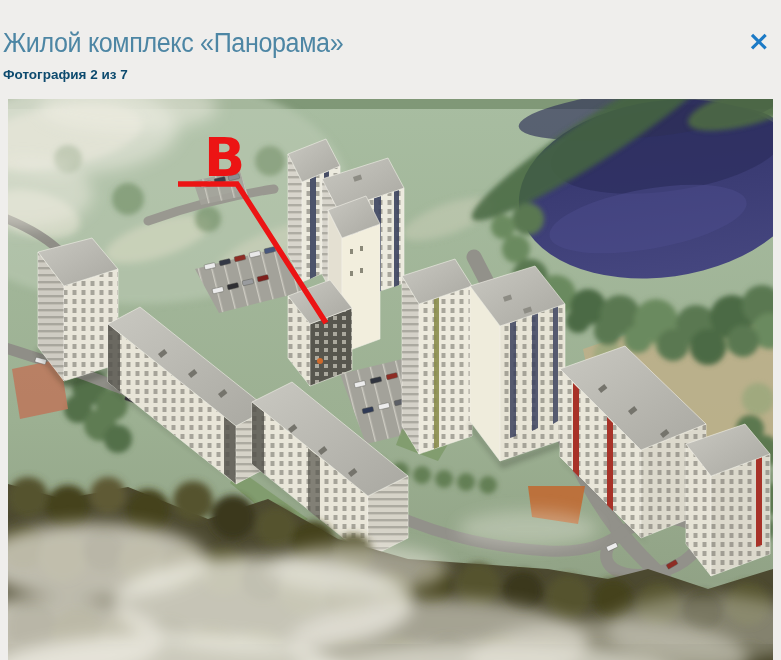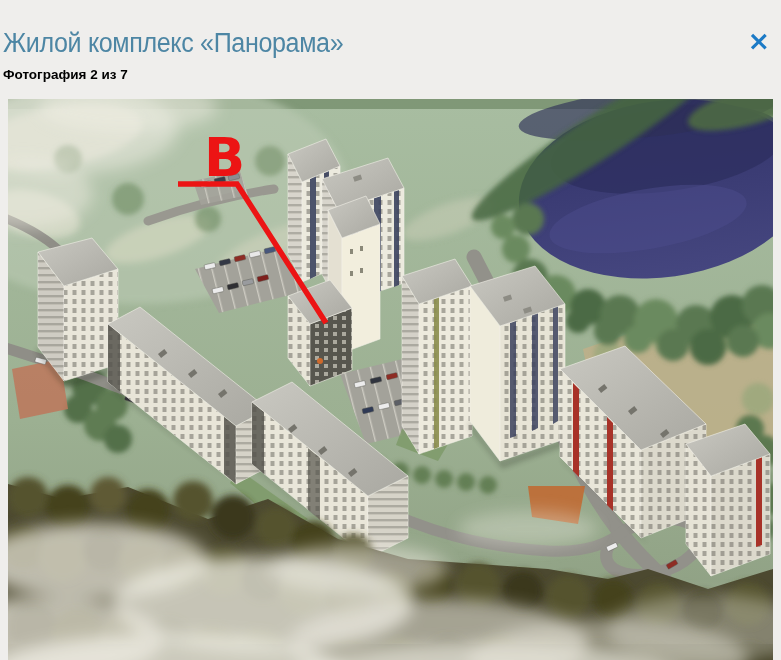--- a/index.html
+++ b/index.html
@@ -1,20 +1,20 @@
 <!DOCTYPE html>
 <html><head>
 <meta charset="utf-8">
 <style>
   html,body{margin:0;padding:0;background:#efeeec;}
   body{width:781px;height:660px;overflow:hidden;font-family:"Liberation Sans",sans-serif;}
   .stage{position:relative;width:781px;height:660px;background:#efeeec;margin-top:25px;}
   .title{position:absolute;left:3px;top:3px;font-size:27px;font-weight:400;color:#4d86a4;
          letter-spacing:-0.4px;transform:scaleX(.93);transform-origin:left top;white-space:nowrap;}
-  .counter{position:absolute;left:3px;top:42px;font-size:13.5px;font-weight:bold;color:#000000;}
+  .counter{position:absolute;left:3px;top:42px;font-size:13.5px;font-weight:bold;color:#0c4a6e;}
   .close-btn{position:absolute;right:7px;top:0;background:none;border:none;padding:2px 4px;
          font-size:27px;line-height:1;font-weight:600;color:#1b7ac6;cursor:pointer;
          font-family:"DejaVu Sans","Liberation Sans",sans-serif;}
   .photo{position:absolute;left:8px;top:74px;width:765px;height:584px;overflow:hidden;background:#9cb092;cursor:pointer;}
   .photo svg{display:block;}
 </style>
 </head>
 <body>
 
 <div class="stage">

